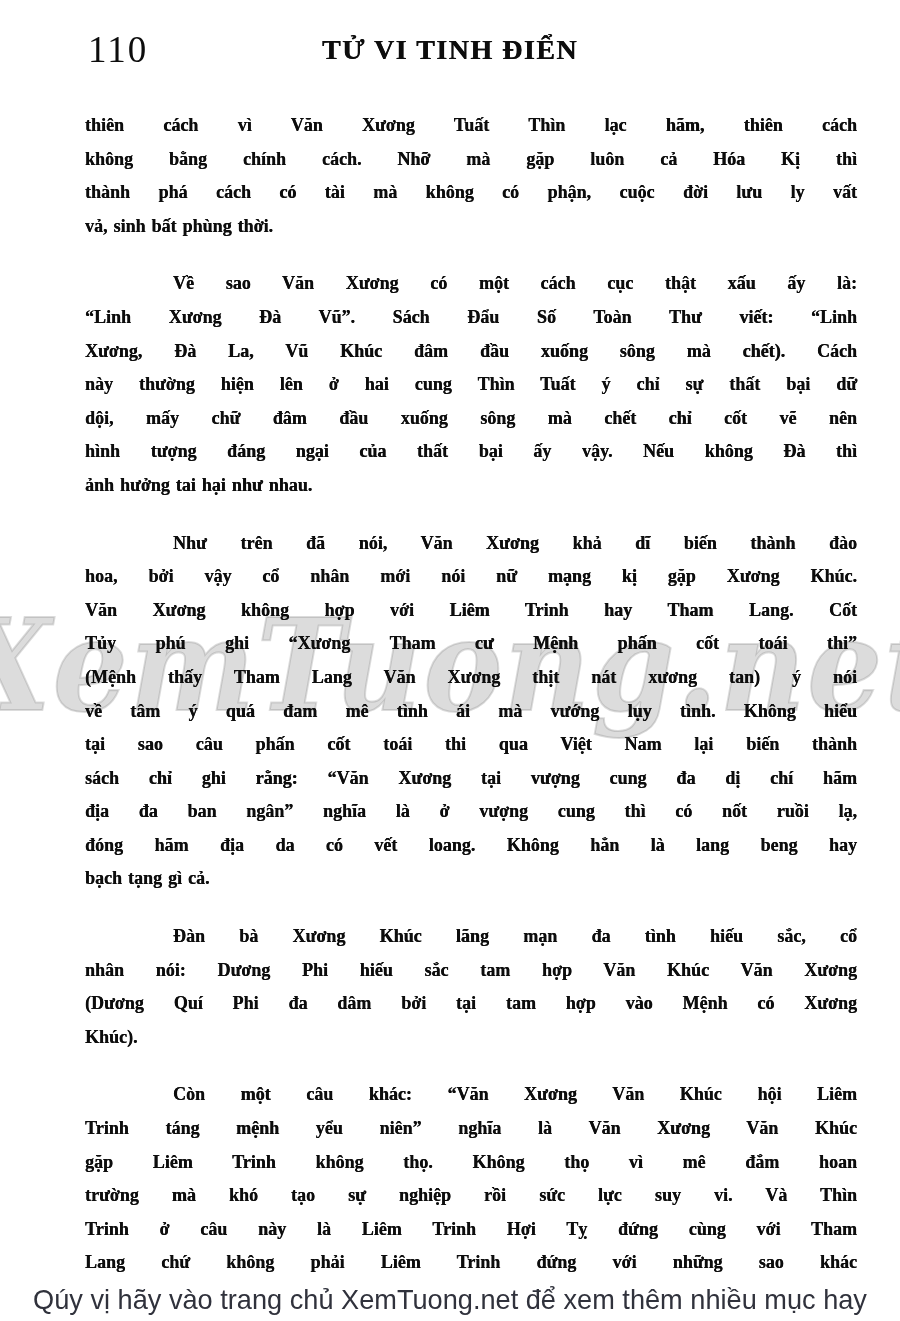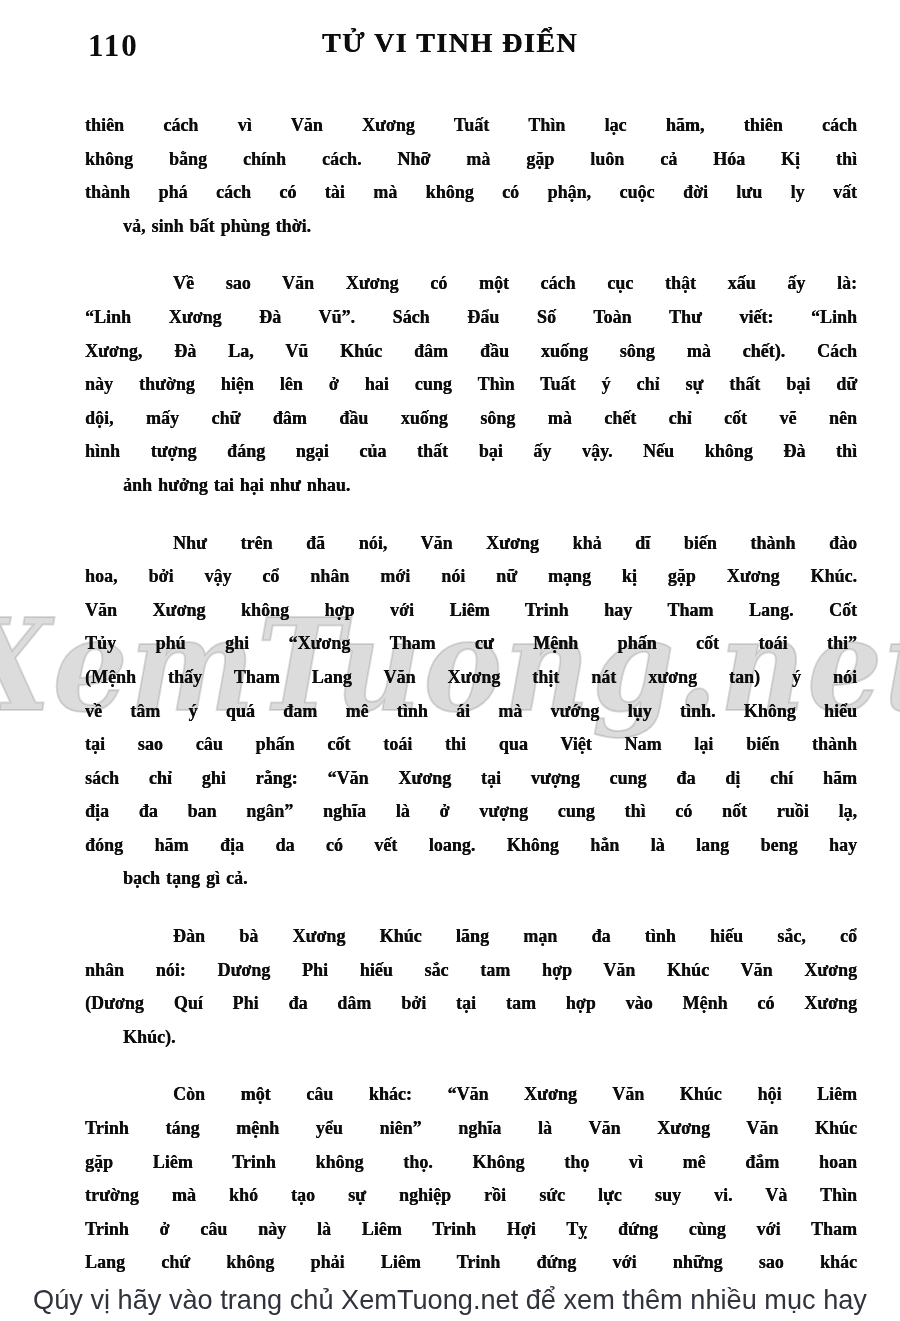--- a/index.html
+++ b/index.html
@@ -10,42 +10,42 @@
     overflow:hidden;
     font-family:"Liberation Serif","DejaVu Serif",serif;
     color:#0d0d0d;
   }
   .page{position:absolute;inset:0;background:#ffffff;}
 
   
   .header{position:absolute;top:26px;left:0;right:0;height:40px;z-index:2;}
   .pagenum{
     position:absolute;left:88px;top:2px;
-    font-size:31px;font-weight:bold;letter-spacing:2px;
+    font-size:37px;font-weight:normal;letter-spacing:2px;
   }
   .booktitle{
-    position:absolute;left:0;right:0;top:1px;
+    position:absolute;left:0;right:0;top:8px;
     text-align:center;
     font-size:28px;font-weight:bold;letter-spacing:1.5px;
     text-shadow:0.4px 0 0 currentColor;
   }
 
   
   .bodytext{
     position:absolute;top:109px;left:85px;width:772px;z-index:2;
     font-size:18px;font-weight:bold;
     text-shadow:0.3px 0 0 currentColor;
     word-spacing:1.5px;
   }
   .line{
     height:33.6px;line-height:33.6px;
     text-align:justify;text-align-last:justify;
     overflow:visible;white-space:normal;
   }
-  .line.end{text-align-last:left;margin-left:38px;}
+  .line.end{text-align-last:left;}
   .line.indent{text-indent:88px;margin-top:24px;}
 
   
   .watermark{
     position:absolute;top:596px;left:50%;
     transform:translateX(-50%) scaleY(1.08);
     z-index:1;
     font-family:"DejaVu Serif","Liberation Serif",serif;
     font-size:118px;font-weight:bold;font-style:italic;
     letter-spacing:2px;white-space:nowrap;

